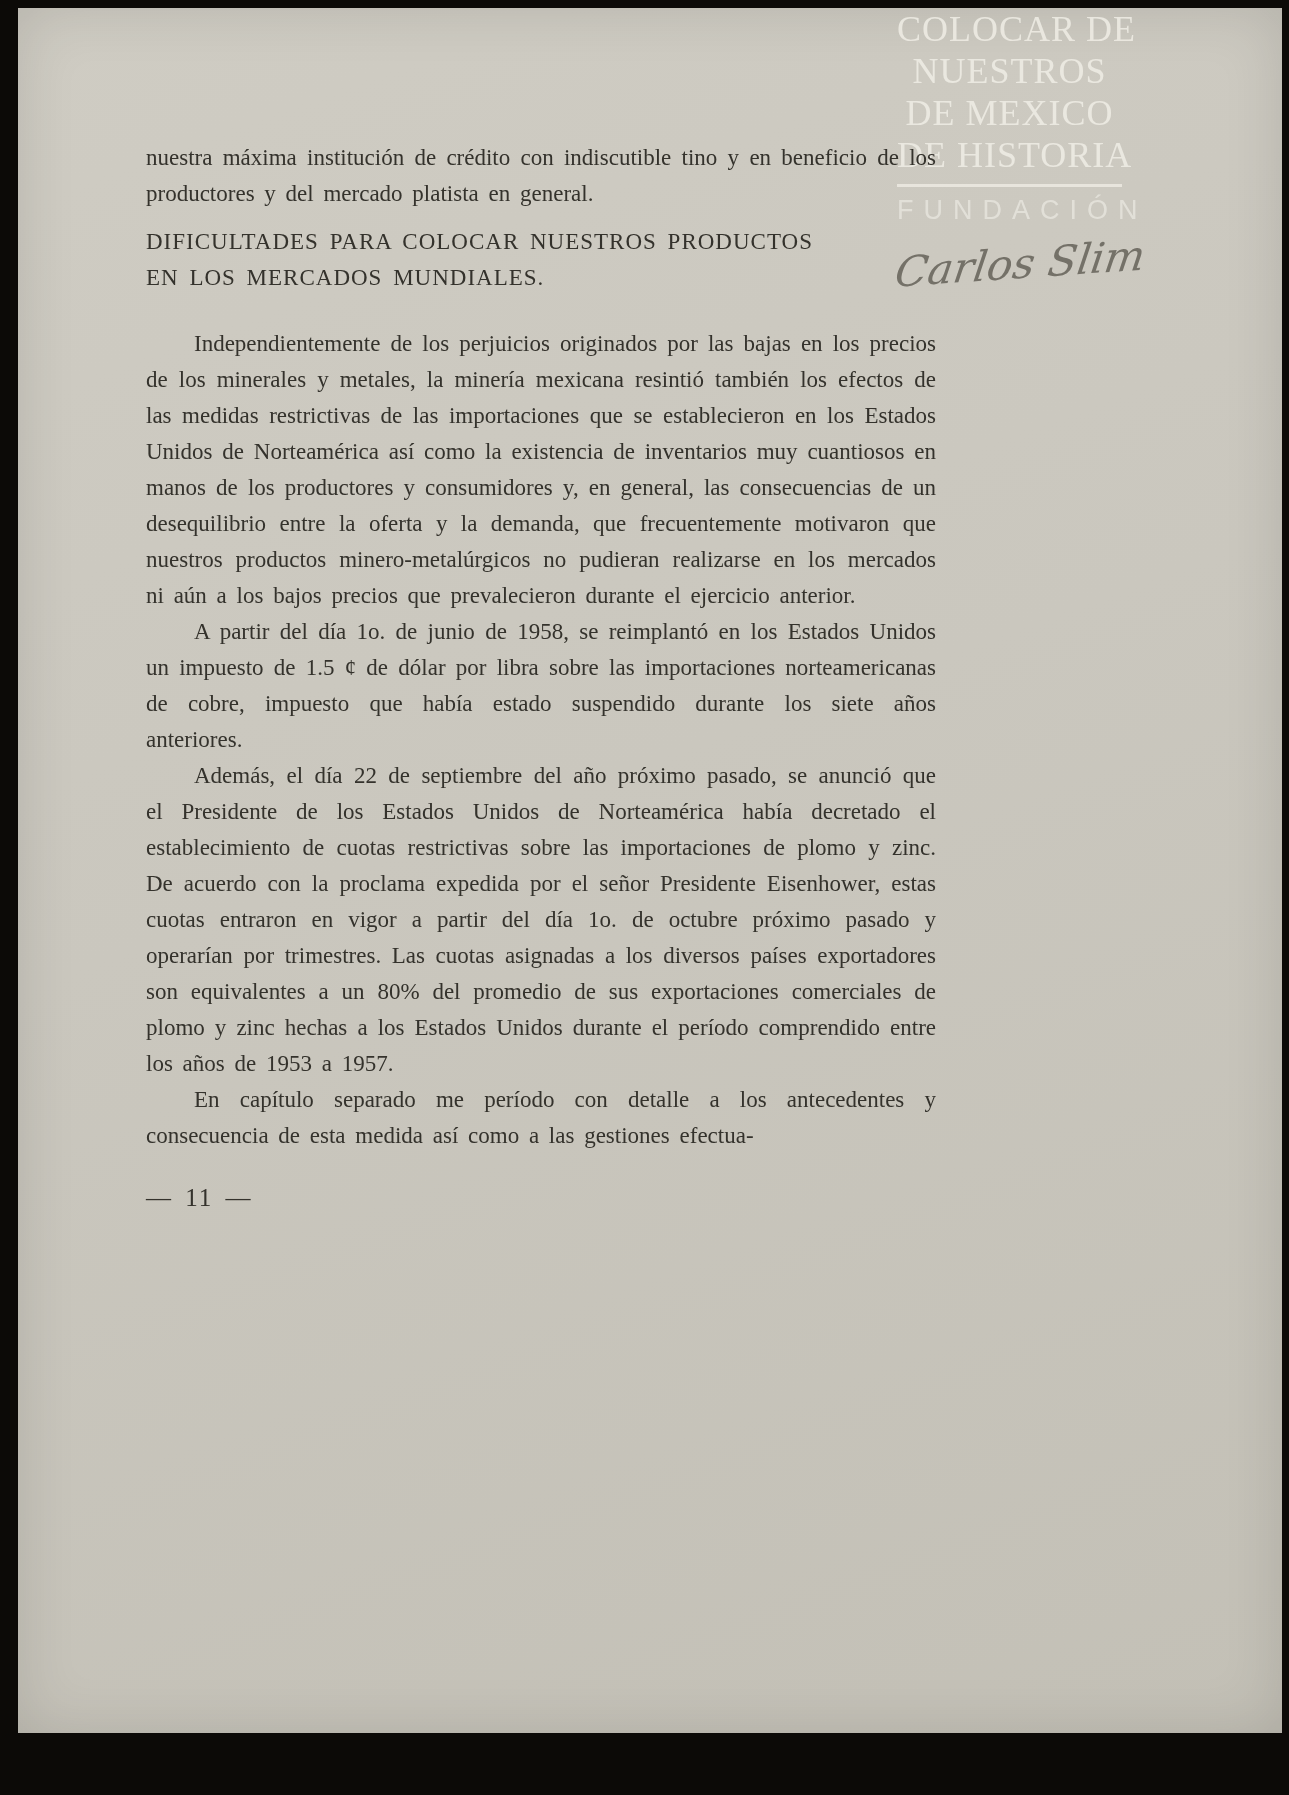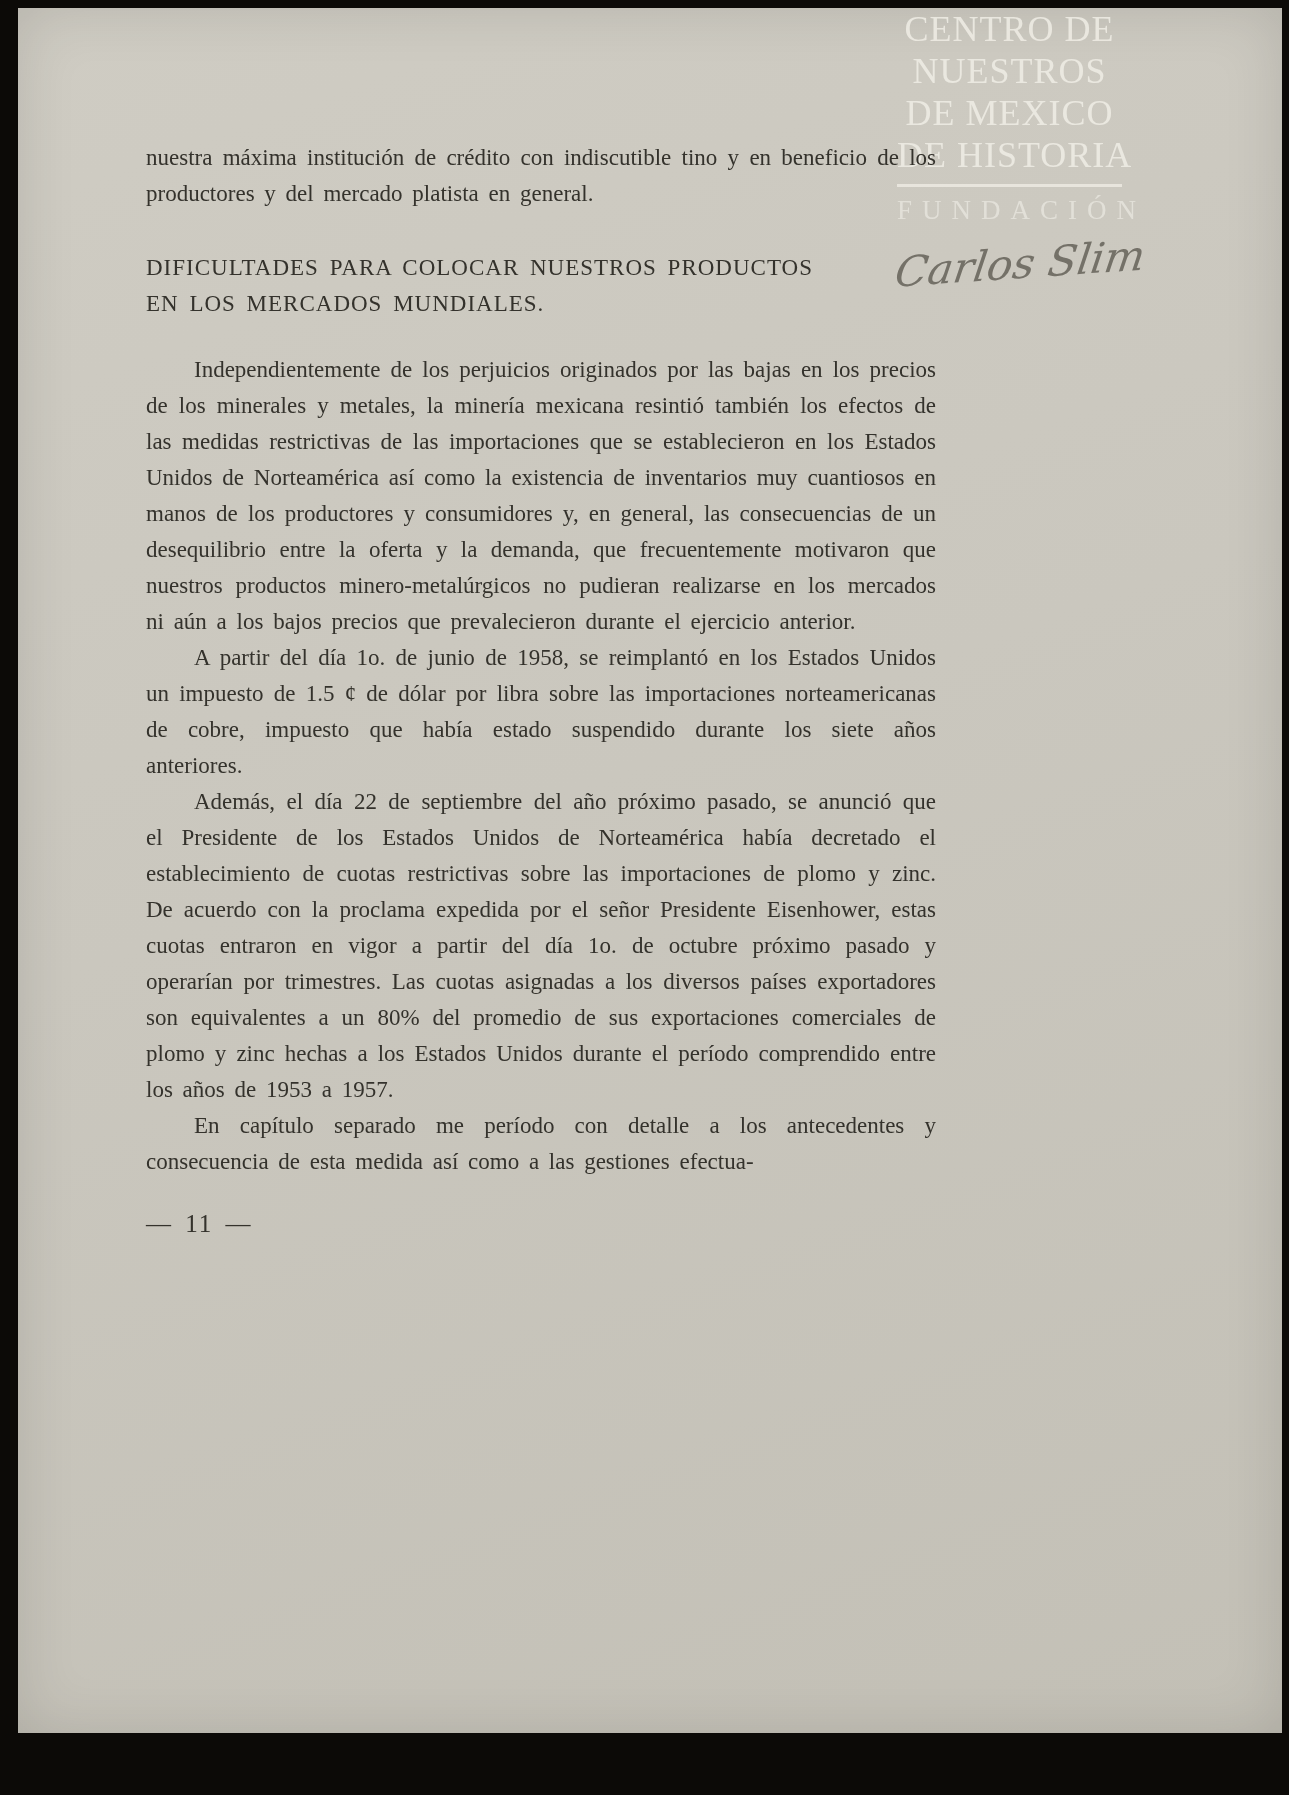--- a/index.html
+++ b/index.html
@@ -40,21 +40,21 @@
   .wm-line {
     font-family: "Liberation Serif", serif;
     font-size: 36px;
     line-height: 42px;
     color: rgba(238,236,228,0.88);
     letter-spacing: 1px;
     white-space: nowrap;
   }
   .wm-fund {
     margin-top: 8px;
-    font-family: Liberation Serif, serif;
+    font-family: Liberation Sans, sans-serif;
     font-size: 27px;
     letter-spacing: 10px;
     color: rgba(228,226,218,0.92);
     white-space: nowrap;
   }
   .wm-signature {
     margin-top: 14px;
     font-family: "DejaVu Serif", serif;
     font-style: italic;
     font-size: 42px;
@@ -74,21 +74,21 @@
     word-spacing: 4px;
     text-align: justify;
   }
   .text-block p {
     margin: 0;
   }
   .para-indent {
     text-indent: 48px;
   }
   .section-heading {
-    margin: 38px 0 30px 0;
+    margin: 12px 0 30px 0;
     font-size: 23px;
     font-weight: normal;
     letter-spacing: 1px;
     line-height: 36px;
     text-align: left;
   }
   .page-number {
     margin-top: 26px;
     font-size: 25px;
     letter-spacing: 2px;
@@ -96,21 +96,21 @@
   }
 </style>
 </head>
 <body>
 
 <div class="scan-frame">
   <div class="paper">
 
     <div class="watermark">
       <div class="wm-serif-block">
-        <div class="wm-line">CENTRO DE</div>
+        <div class="wm-line">COLOCAR DE</div>
         <div class="wm-line">NUESTROS</div>
         <div class="wm-line">DE MEXICO</div>
         <div class="wm-line">DE HISTORIA</div>
       </div>
       <div class="wm-fund">FUNDACIÓN</div>
       <div class="wm-signature">Carlos Slim</div>
     </div>
 
     <div class="text-block">
       <p>nuestra máxima institución de crédito con indiscutible tino y en beneficio de los productores y del mercado platista en general.</p>

